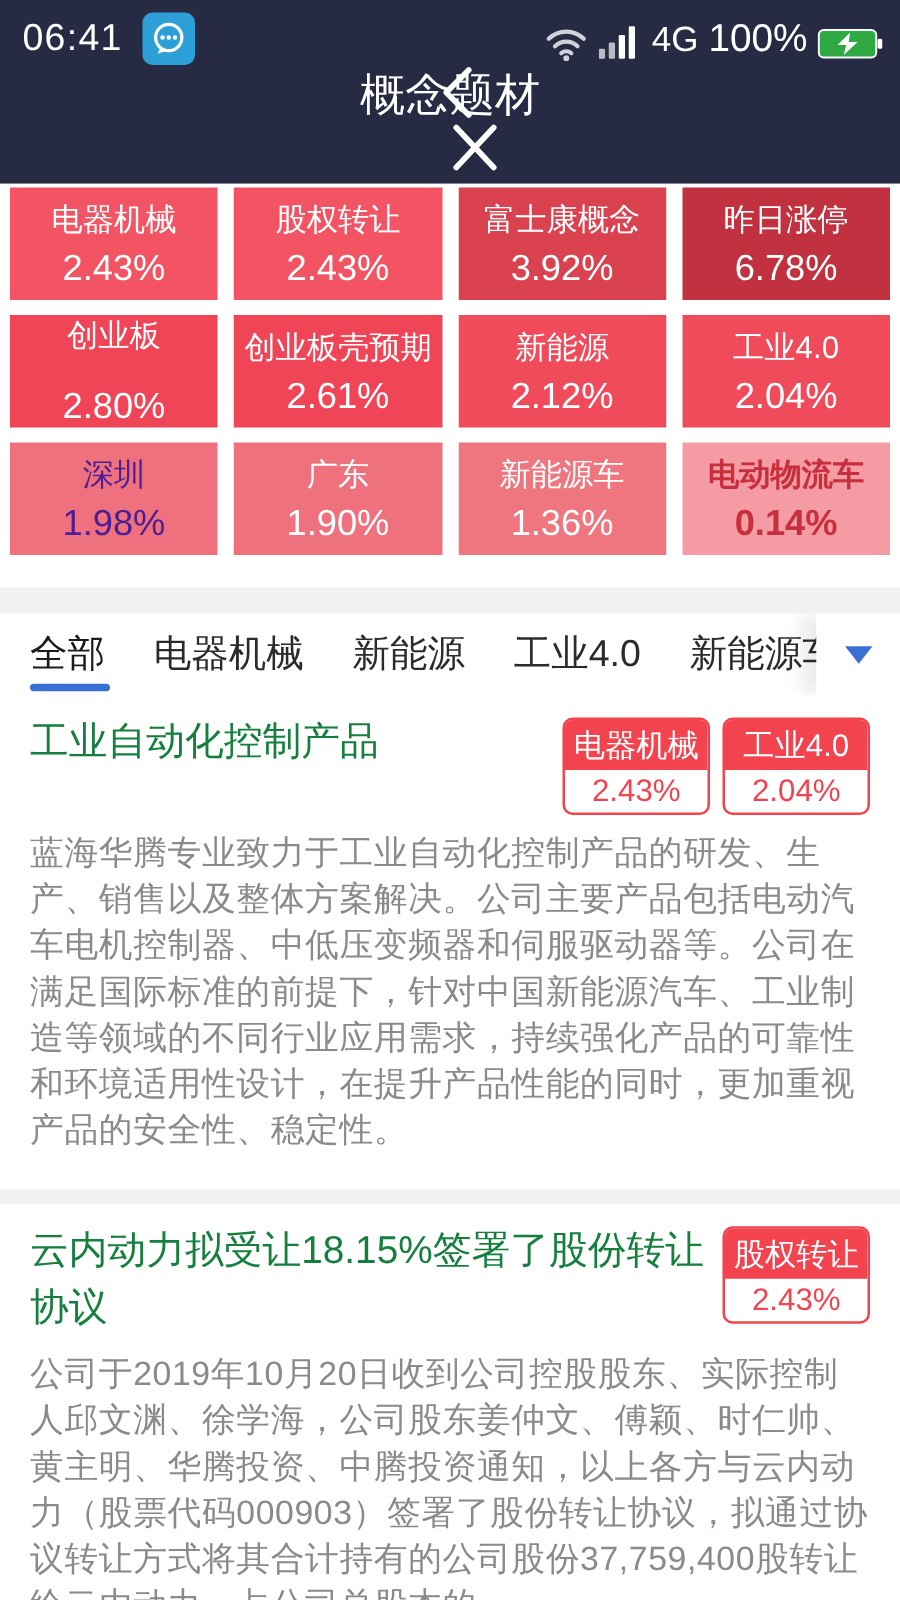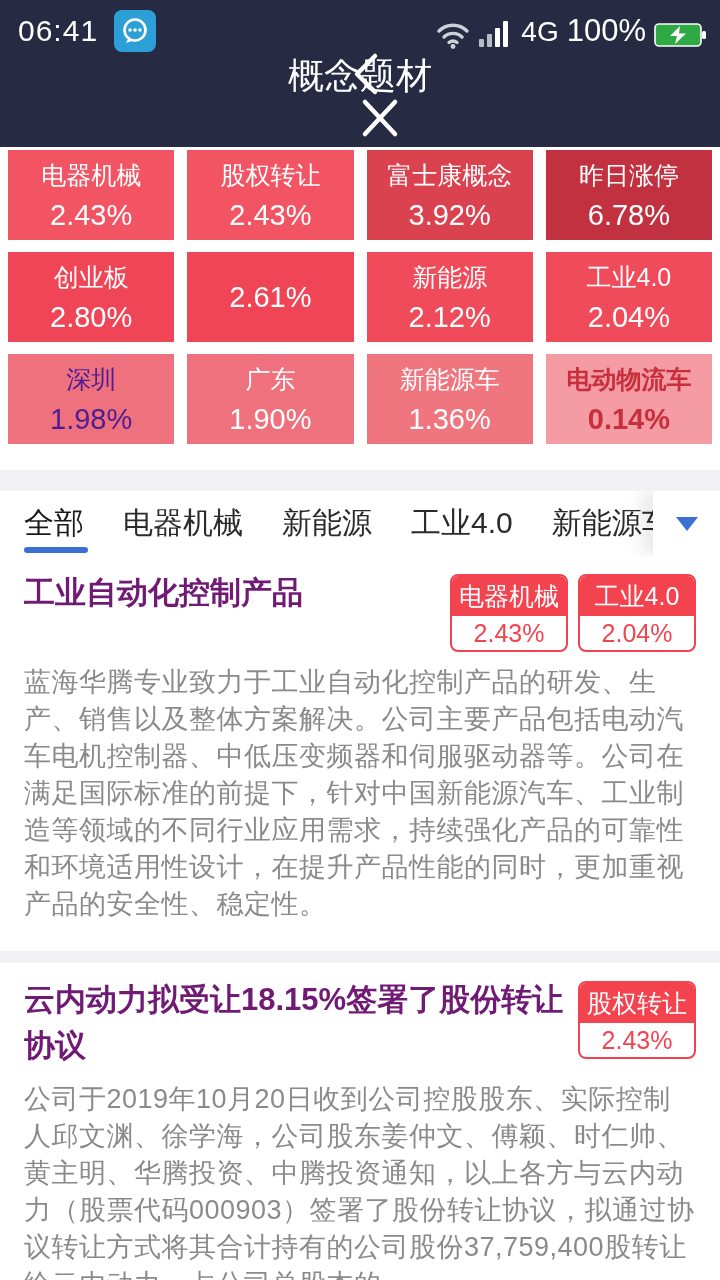--- a/index.html
+++ b/index.html
@@ -43,21 +43,21 @@
   .tab-underline { position:absolute; left:24px; bottom:3px; width:64px; height:6px;
                    border-radius:3px; background:var(--accent-blue); }
   .tab-more { position:absolute; right:0; top:0; width:67px; height:65px; background:#fff;
               box-shadow:-12px 0 14px rgba(0,0,0,0.08); display:flex; align-items:center; justify-content:center; }
   .caret-down { width:0; height:0; border-left:11px solid transparent; border-right:11px solid transparent;
                 border-top:14px solid var(--accent-blue); }
 
   
   .article { padding:14px 24px 0 24px; }
   .article-head { display:flex; justify-content:space-between; align-items:flex-start; }
-  .article-title { flex:1; font-size:31px; font-weight:700; color:#701a75; line-height:46px; padding-right:14px; }
+  .article-title { flex:1; font-size:31px; font-weight:400; color:#15803d; line-height:46px; padding-right:14px; }
   .badges { display:flex; gap:10px; flex-shrink:0; margin-top:4px; }
   .badge { width:118px; border:2px solid var(--badge-red); border-radius:8px; overflow:hidden;
            text-align:center; font-size:25px; background:#fff; }
   .badge-top { background:var(--badge-red); color:#fff; padding:4px 0 3px; }
   .badge-bottom { color:var(--badge-red); padding:3px 0 2px; }
   .article-body { margin-top:12px; font-size:27px; line-height:37px; color:#8a8a8a; letter-spacing:0.5px; }
   .article-1 { padding-bottom:28px; }
 </style>
 </head>
 <body>
@@ -125,25 +125,26 @@
       <span class="tile-pct">2.43%</span>
     </div>
     <div class="tile" style="background-color: rgb(218, 66, 80); color: rgb(255, 255, 255);">
       <span class="tile-name">富士康概念</span>
       <span class="tile-pct">3.92%</span>
     </div>
     <div class="tile" style="background-color: rgb(194, 49, 64); color: rgb(255, 255, 255);">
       <span class="tile-name">昨日涨停</span>
       <span class="tile-pct">6.78%</span>
     </div>
-    <div class="tile" style="background-color: rgb(239, 69, 87); color: rgb(255, 255, 255);">
+    <div class="tile" style="background-color: rgb(239, 69, 87); color: rgb(255, 255, 255); justify-content: space-between;">
       <span class="tile-name">创业板</span>
       <span class="tile-pct">2.80%</span>
     </div>
     <div class="tile" style="background-color: rgb(239, 69, 87); color: rgb(255, 255, 255);">
+      <span class="tile-name">创业板壳预期</span>
       <span class="tile-pct">2.61%</span>
     </div>
     <div class="tile" style="background-color: rgb(240, 75, 90); color: rgb(255, 255, 255);">
       <span class="tile-name">新能源</span>
       <span class="tile-pct">2.12%</span>
     </div>
     <div class="tile" style="background-color: rgb(240, 75, 90); color: rgb(255, 255, 255);">
       <span class="tile-name">工业4.0</span>
       <span class="tile-pct">2.04%</span>
     </div>

